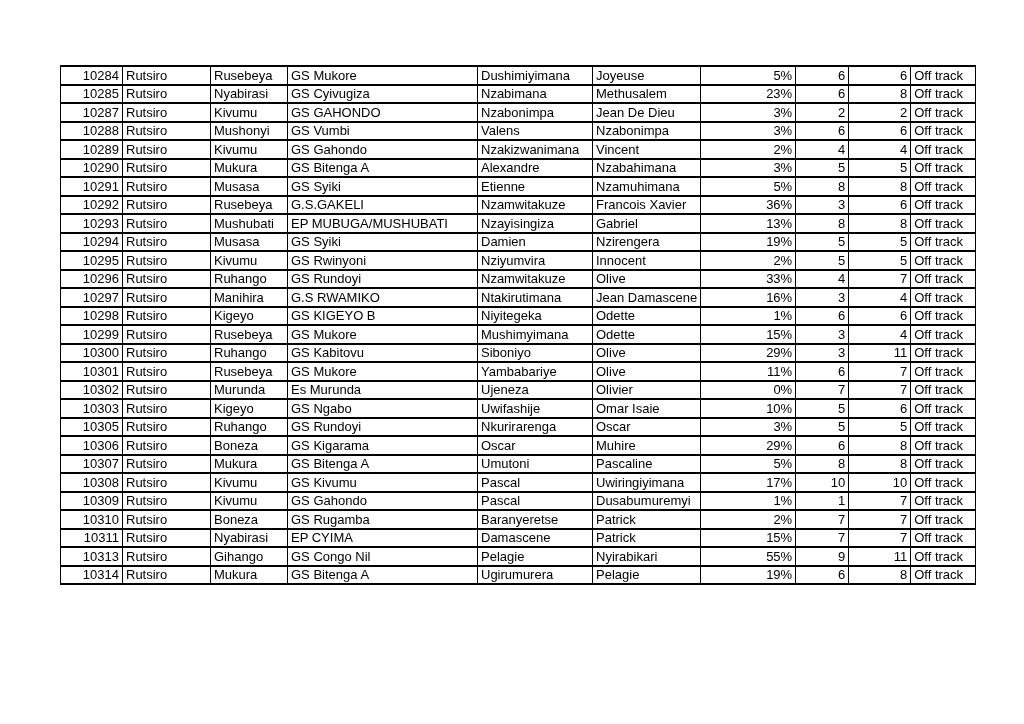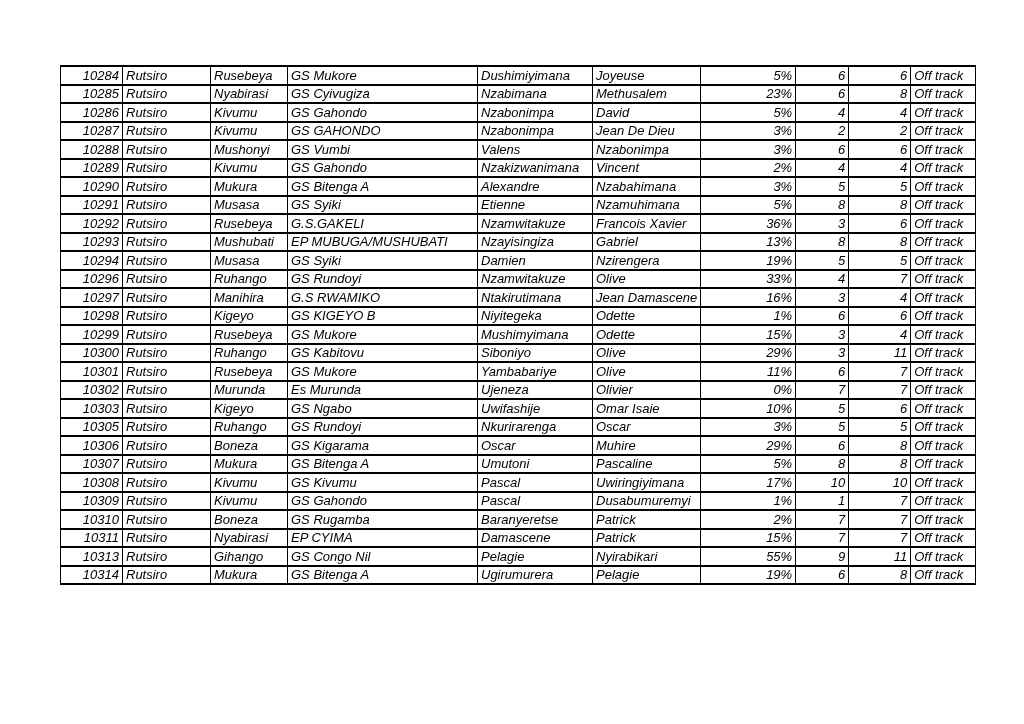--- a/index.html
+++ b/index.html
@@ -10,21 +10,20 @@
     background: #ffffff;
     font-family: "Liberation Sans", sans-serif;
     color: #000000;
   }
   .page {
     position: relative;
     width: 1024px;
     height: 724px;
     background: #ffffff;
     overflow: hidden;
-    font-style: italic;
   }
   table.data-table {
     position: absolute;
     left: 60px;
     top: 65px;
     border-collapse: collapse;
     table-layout: fixed;
   }
   table.data-table td {
     border: 1px solid #000000;
@@ -79,32 +78,20 @@
           <td class="c-txt">Nyabirasi</td>
           <td class="c-txt">GS Cyivugiza</td>
           <td class="c-txt">Nzabimana</td>
           <td class="c-txt">Methusalem</td>
           <td class="c-num">23%</td>
           <td class="c-num">6</td>
           <td class="c-num">8</td>
           <td class="c-txt">Off track</td>
         </tr>
         <tr>
-          <td class="c-id">10286</td>
-          <td class="c-txt">Rutsiro</td>
-          <td class="c-txt">Kivumu</td>
-          <td class="c-txt">GS Gahondo</td>
-          <td class="c-txt">Nzabonimpa</td>
-          <td class="c-txt">David</td>
-          <td class="c-num">5%</td>
-          <td class="c-num">4</td>
-          <td class="c-num">4</td>
-          <td class="c-txt">Off track</td>
-        </tr>
-        <tr>
           <td class="c-id">10287</td>
           <td class="c-txt">Rutsiro</td>
           <td class="c-txt">Kivumu</td>
           <td class="c-txt">GS GAHONDO</td>
           <td class="c-txt">Nzabonimpa</td>
           <td class="c-txt">Jean De Dieu</td>
           <td class="c-num">3%</td>
           <td class="c-num">2</td>
           <td class="c-num">2</td>
           <td class="c-txt">Off track</td>
@@ -187,20 +174,32 @@
           <td class="c-txt">Musasa</td>
           <td class="c-txt">GS Syiki</td>
           <td class="c-txt">Damien</td>
           <td class="c-txt">Nzirengera</td>
           <td class="c-num">19%</td>
           <td class="c-num">5</td>
           <td class="c-num">5</td>
           <td class="c-txt">Off track</td>
         </tr>
         <tr>
+          <td class="c-id">10295</td>
+          <td class="c-txt">Rutsiro</td>
+          <td class="c-txt">Kivumu</td>
+          <td class="c-txt">GS Rwinyoni</td>
+          <td class="c-txt">Nziyumvira</td>
+          <td class="c-txt">Innocent</td>
+          <td class="c-num">2%</td>
+          <td class="c-num">5</td>
+          <td class="c-num">5</td>
+          <td class="c-txt">Off track</td>
+        </tr>
+        <tr>
           <td class="c-id">10296</td>
           <td class="c-txt">Rutsiro</td>
           <td class="c-txt">Ruhango</td>
           <td class="c-txt">GS Rundoyi</td>
           <td class="c-txt">Nzamwitakuze</td>
           <td class="c-txt">Olive</td>
           <td class="c-num">33%</td>
           <td class="c-num">4</td>
           <td class="c-num">7</td>
           <td class="c-txt">Off track</td>

